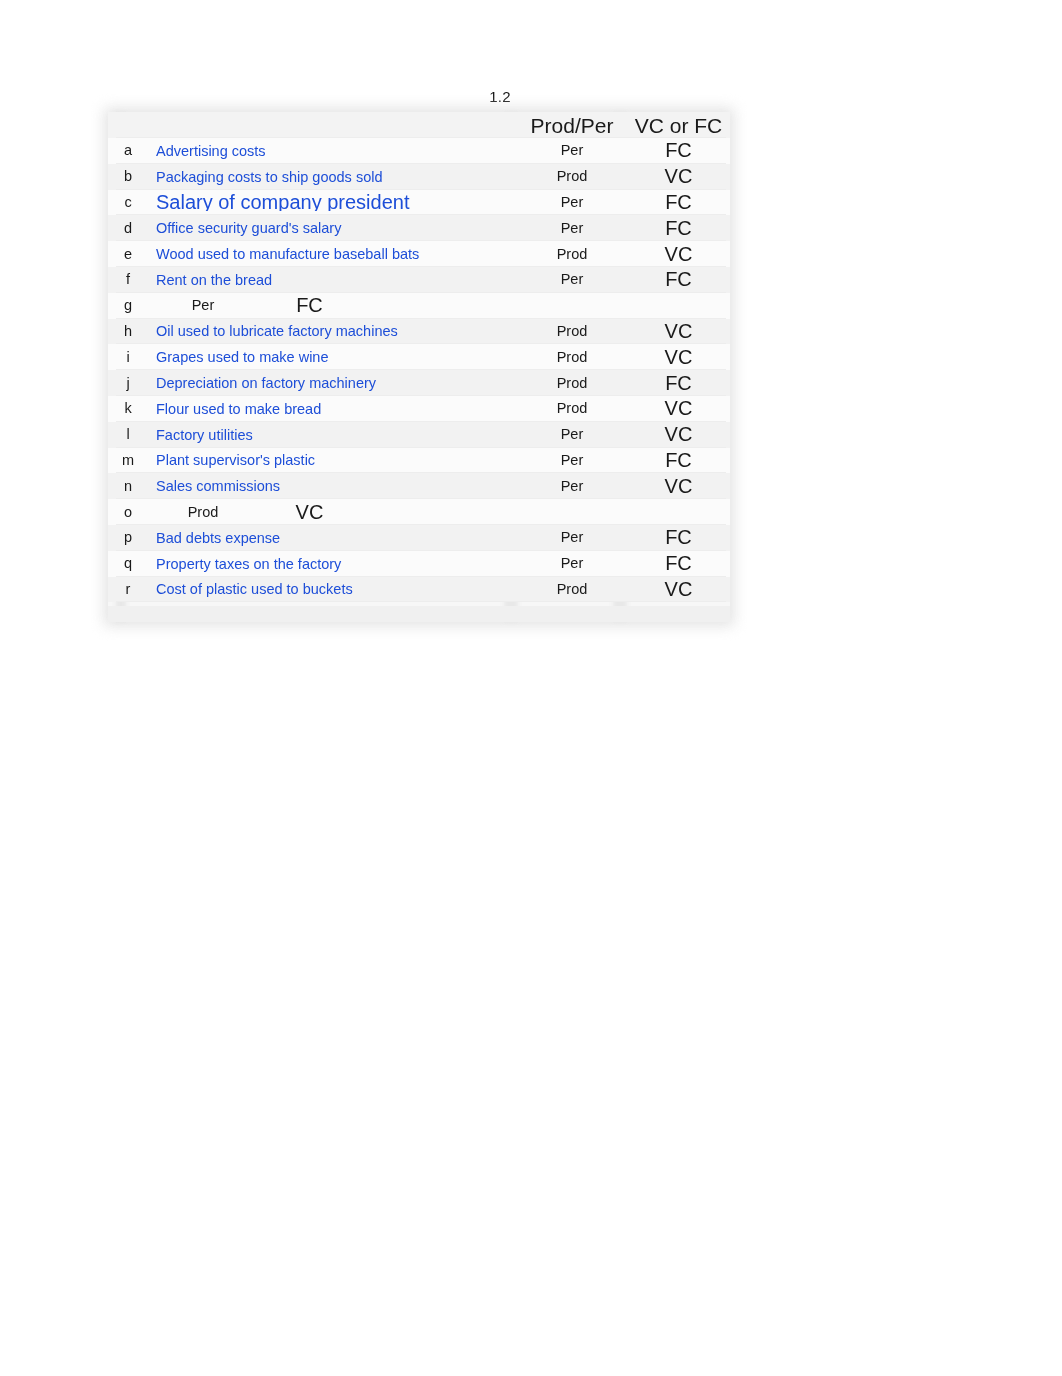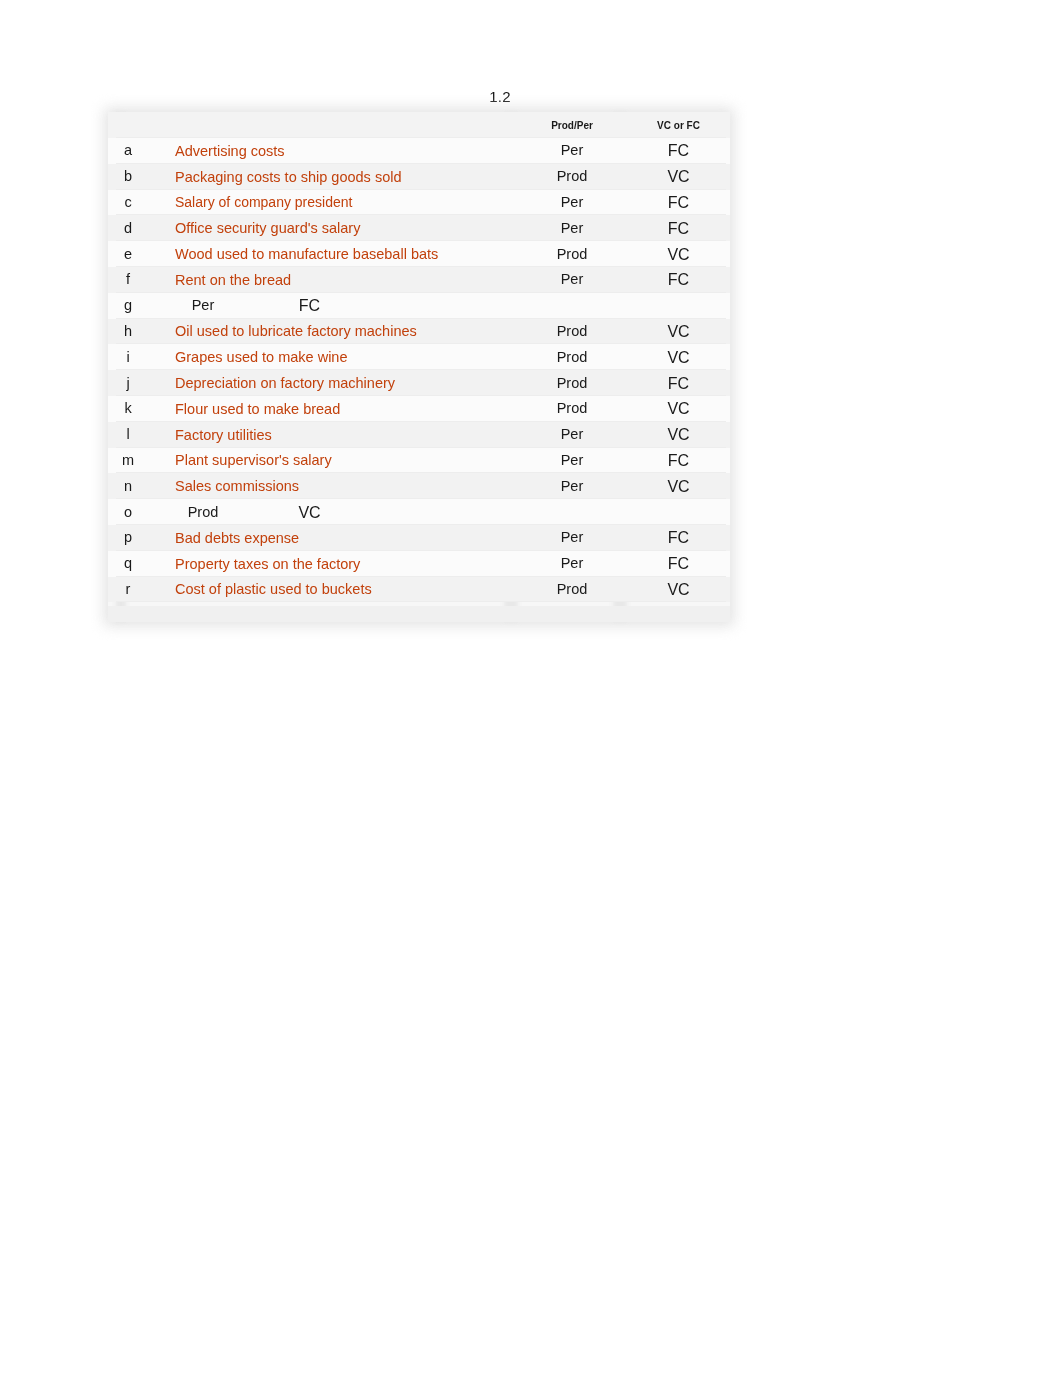--- a/index.html
+++ b/index.html
@@ -107,51 +107,49 @@
     text-align: center;
     font-size: 14.5px;
     line-height: 17px;
     color: #1a1a1a;
   }
   .c-desc {
     flex: 1 1 auto;
     padding-left: 8px;
     font-size: 14.5px;
     line-height: 18px;
-    color: #c2410c;
+    color: #1d4ed8;
     white-space: nowrap;
     overflow: hidden;
-    margin-left: 19px;
   }
   .c-pp {
     width: 110px;
     flex: 0 0 110px;
     text-align: center;
     font-size: 14.5px;
     line-height: 17px;
     color: #1a1a1a;
   }
   .c-vf {
     width: 103px;
     flex: 0 0 103px;
     text-align: center;
-    font-size: 16px;
+    font-size: 20px;
     line-height: 17px;
     color: #1a1a1a;
   }
 
   
   .trow.header .c-pp,
   .trow.header .c-vf {
-    font-size: 10px;
-    font-weight: bold;
-  }
-
-  
-  .trow.big .c-desc { font-size: 14px; }
+    font-size: 21px;
+  }
+
+  
+  .trow.big .c-desc { font-size: 20px; }
 
   
   .trow::after {
     content: "";
     position: absolute;
     left: 8px;
     right: 4px;
     bottom: 0;
     height: 1px;
     background: #ededed;
@@ -271,21 +269,21 @@
 
       <div class="trow alt">
         <div class="c-key">l</div>
         <div class="c-desc">Factory utilities</div>
         <div class="c-pp">Per</div>
         <div class="c-vf">VC</div>
       </div>
 
       <div class="trow">
         <div class="c-key">m</div>
-        <div class="c-desc">Plant supervisor's salary</div>
+        <div class="c-desc">Plant supervisor's plastic</div>
         <div class="c-pp">Per</div>
         <div class="c-vf">FC</div>
       </div>
 
       <div class="trow alt">
         <div class="c-key">n</div>
         <div class="c-desc">Sales commissions</div>
         <div class="c-pp">Per</div>
         <div class="c-vf">VC</div>
       </div>

